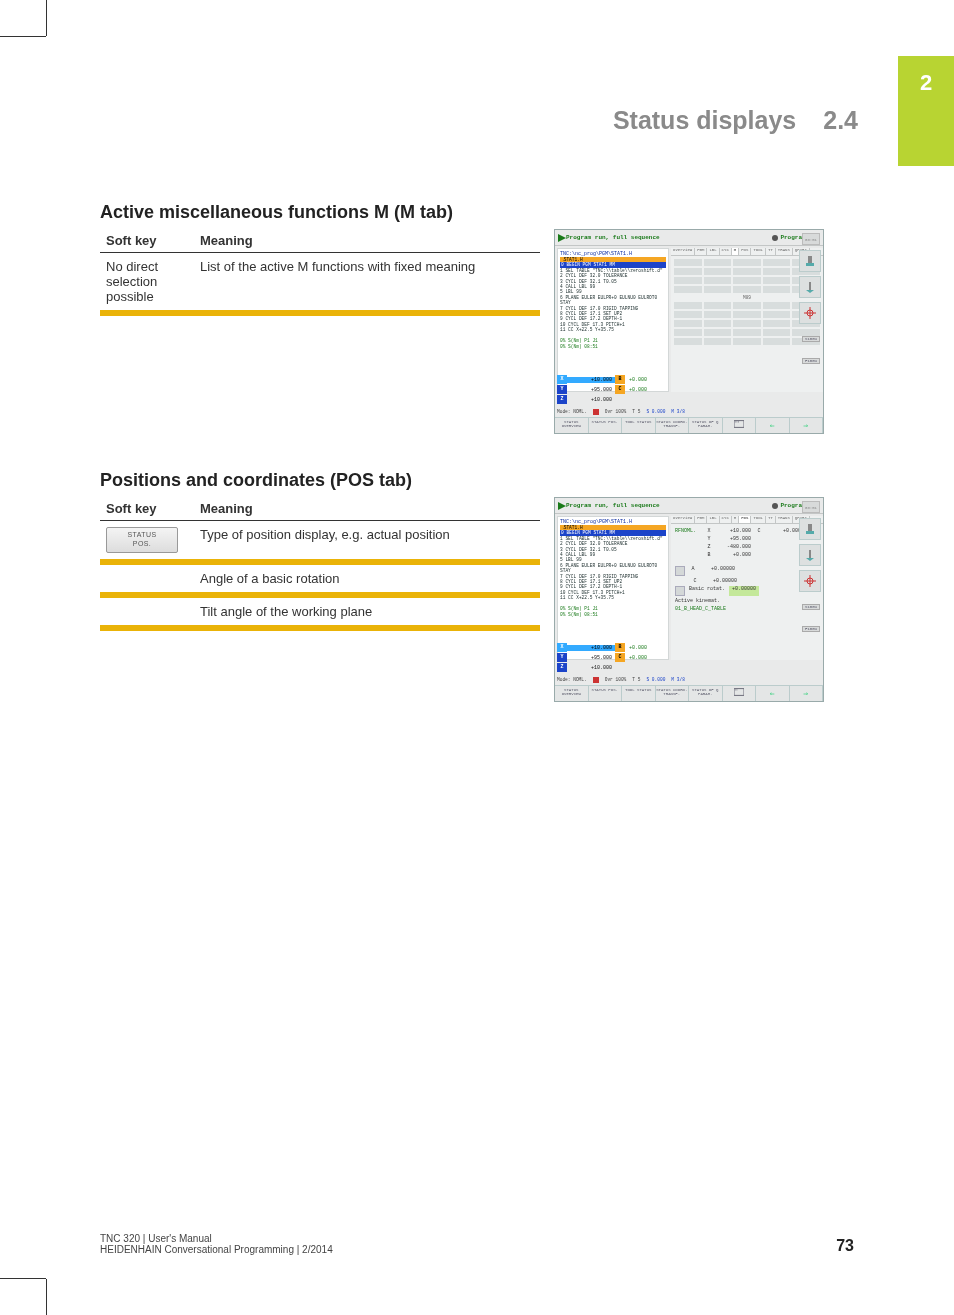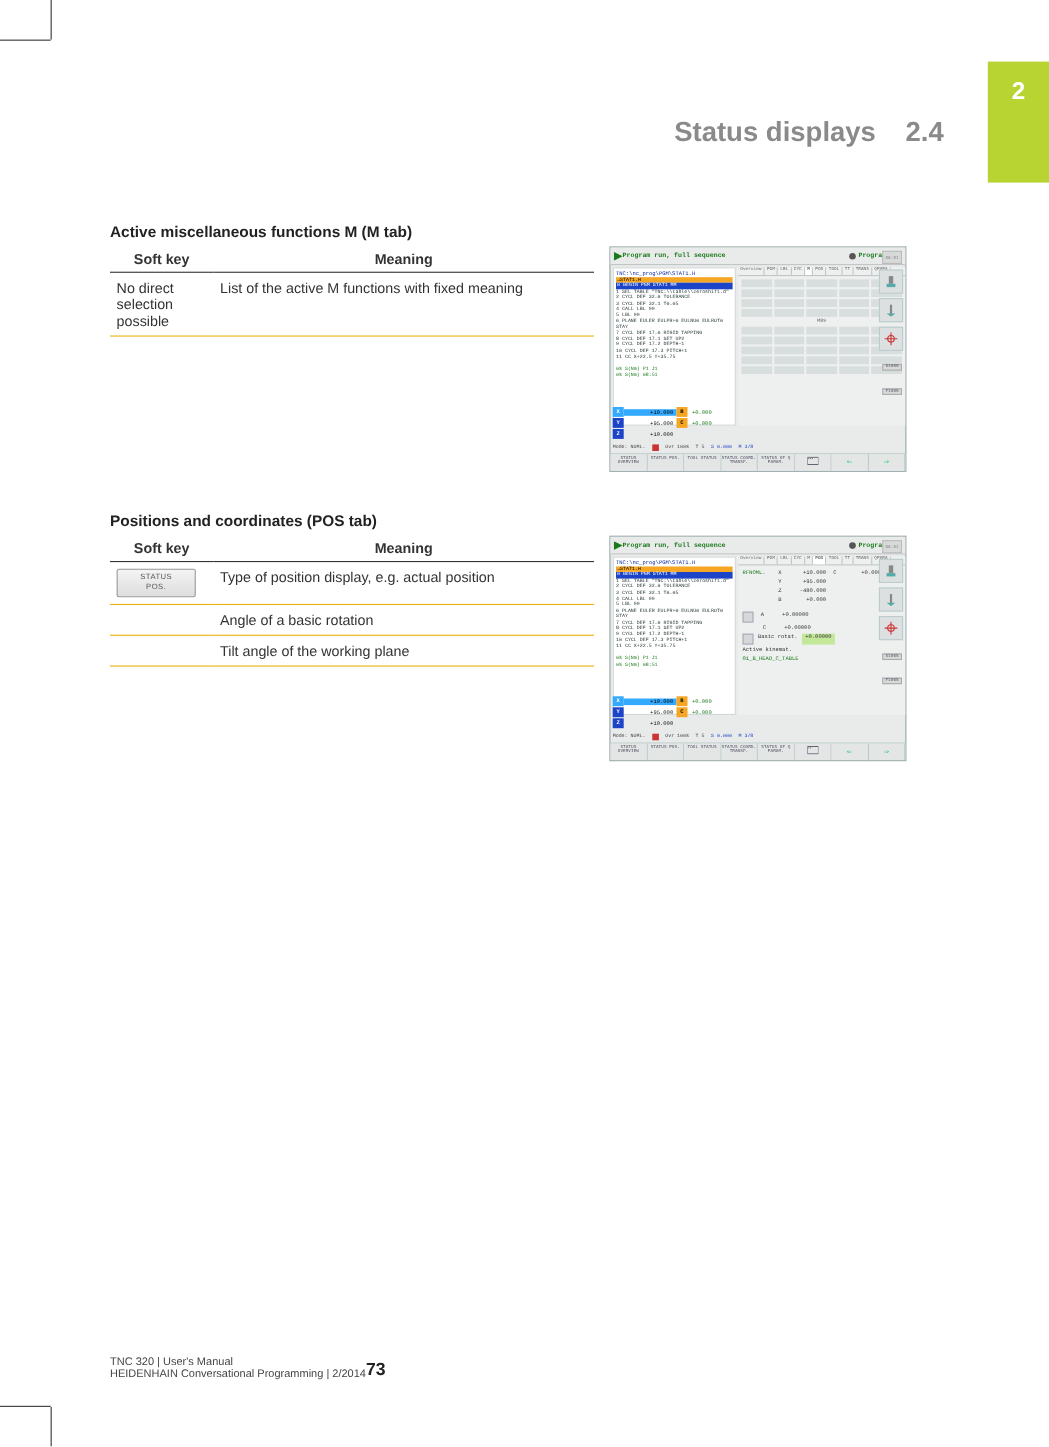--- a/index.html
+++ b/index.html
@@ -41,45 +41,45 @@
 
   .content {
     position: absolute;
     left: 100px;
     top: 202px;
     width: 750px;
   }
 
   .section { margin-bottom: 36px; }
   .section-title {
-    font-size: 14px;
+    font-size: 18px;
     font-weight: bold;
     color: #222;
     margin-bottom: 6px;
   }
 
   .two-col { display: flex; gap: 14px; }
   .left-col { width: 440px; }
   .right-col { width: 270px; }
 
   table.info {
     width: 100%;
     border-collapse: collapse;
     font-size: 13px;
     color: #333;
   }
   table.info th {
-    text-align: center;
+    text-align: left;
     font-weight: bold;
     padding: 4px 6px;
     border-bottom: 1px solid #333;
   }
   table.info td {
     padding: 6px 6px;
-    border-bottom: 1px solid #eab308;
+    border-bottom: 6px solid #eab308;
     vertical-align: top;
   }
   table.info tr.noborder td { border-bottom: none; }
   .sk-col { width: 94px; }
 
   .softkey-btn {
     display: inline-block;
     width: 72px;
     padding: 3px 0;
     background: linear-gradient(#f4f4f4, #ddd);
@@ -185,20 +185,21 @@
   .pos-icon { width:10px;height:10px; background:#d4d8d8;border:1px solid #aab;display:inline-block;}
 
   .footer {
     position: absolute;
     left: 100px;
     bottom: 60px;
     right: 100px;
     font-size: 10px;
     color: #444;
     display: flex;
+    justify-content: space-between;
     align-items: flex-end;
   }
   .footer .pg { font-size: 16px; font-weight: bold; color: #222; }
 </style>
 </head>
 <body>
 
 <div class="crop-tl-v"></div>
 <div class="crop-tl-h"></div>
 <div class="crop-bl-v"></div>

